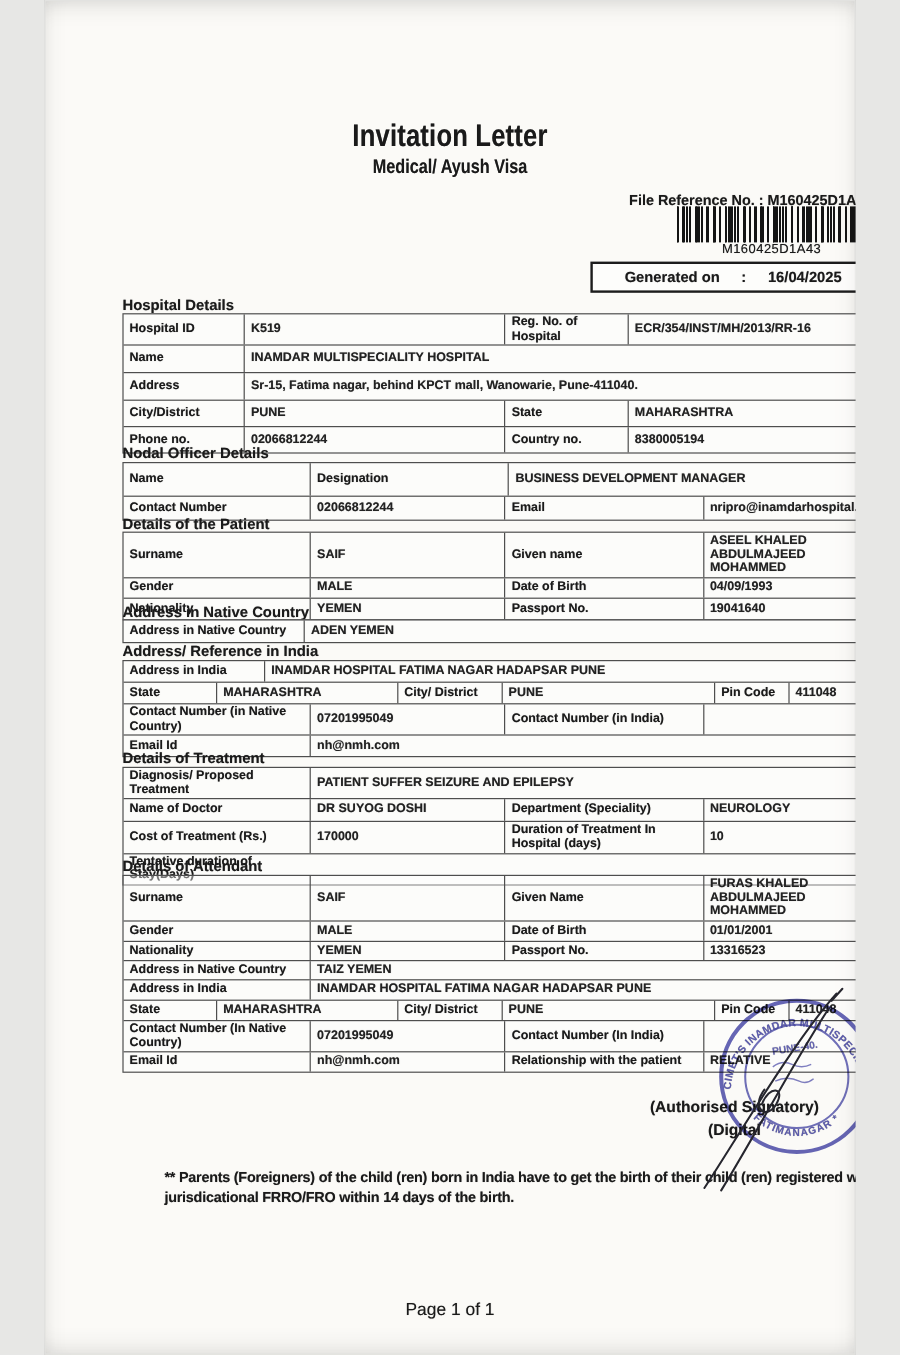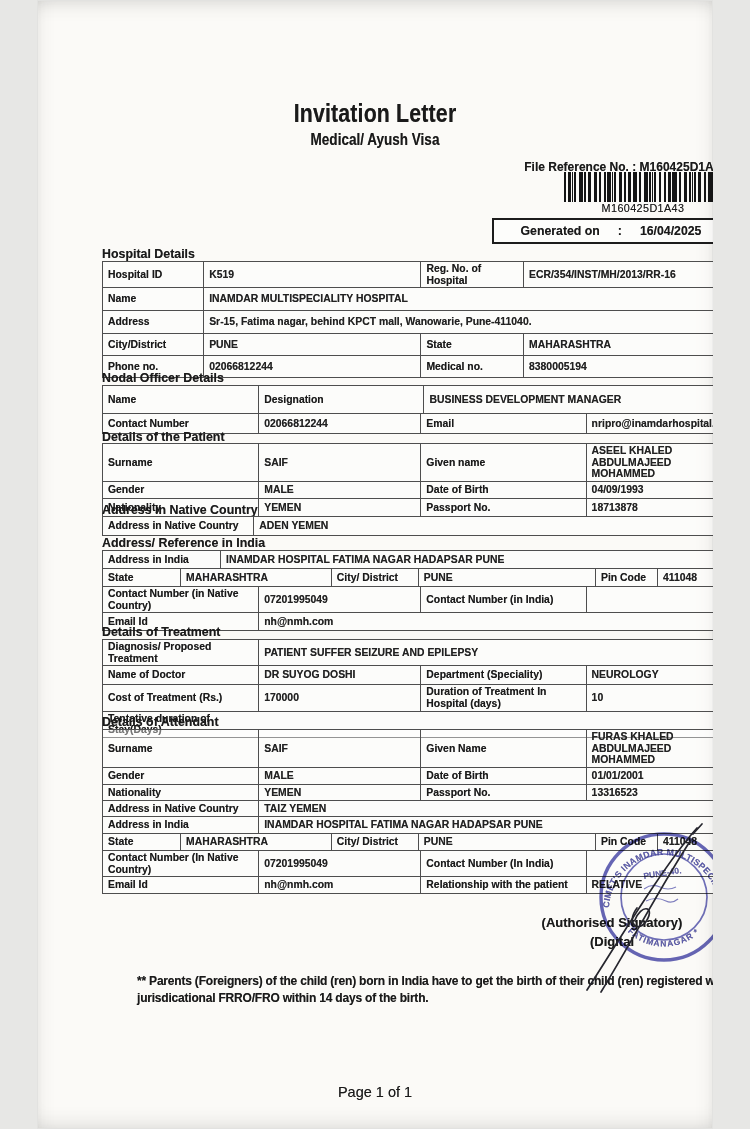--- a/index.html
+++ b/index.html
@@ -87,21 +87,21 @@
     </div>
     <div class="row mh21">
       <div class="c h1 lab">City/District</div>
       <div class="c h2 val">PUNE</div>
       <div class="c h3 lab">State</div>
       <div class="c fx val">MAHARASHTRA</div>
     </div>
     <div class="row mh21">
       <div class="c h1 lab">Phone no.</div>
       <div class="c h2 val">02066812244</div>
-      <div class="c h3 lab">Medical no.</div>
+      <div class="c h3 lab">Country no.</div>
       <div class="c fx val">8380005194</div>
     </div>
   </div>
 
   <div class="abs sec-h" style="top:371px">Nodal Officer Details</div>
   <div class="abs tbl" style="top:385px">
     <div class="row mh27">
       <div class="c s1 lab">Name</div>
       <div class="c s3 lab">Designation</div>
       <div class="c fx val">BUSINESS DEVELOPMENT MANAGER</div>
@@ -125,21 +125,21 @@
     <div class="row mh16">
       <div class="c s1 lab">Gender</div>
       <div class="c s2 val">MALE</div>
       <div class="c s3 lab">Date of Birth</div>
       <div class="c fx val">04/09/1993</div>
     </div>
     <div class="row mh17">
       <div class="c s1 lab">Nationality</div>
       <div class="c s2 val">YEMEN</div>
       <div class="c s3 lab">Passport No.</div>
-      <div class="c fx val">18713878</div>
+      <div class="c fx val">19041640</div>
     </div>
   </div>
 
   <div class="abs sec-h" style="top:503px">Address in Native Country</div>
   <div class="abs tbl" style="top:516px">
     <div class="row mh18">
       <div class="c n1 lab">Address in Native Country</div>
       <div class="c fx val">ADEN YEMEN</div>
     </div>
   </div>

